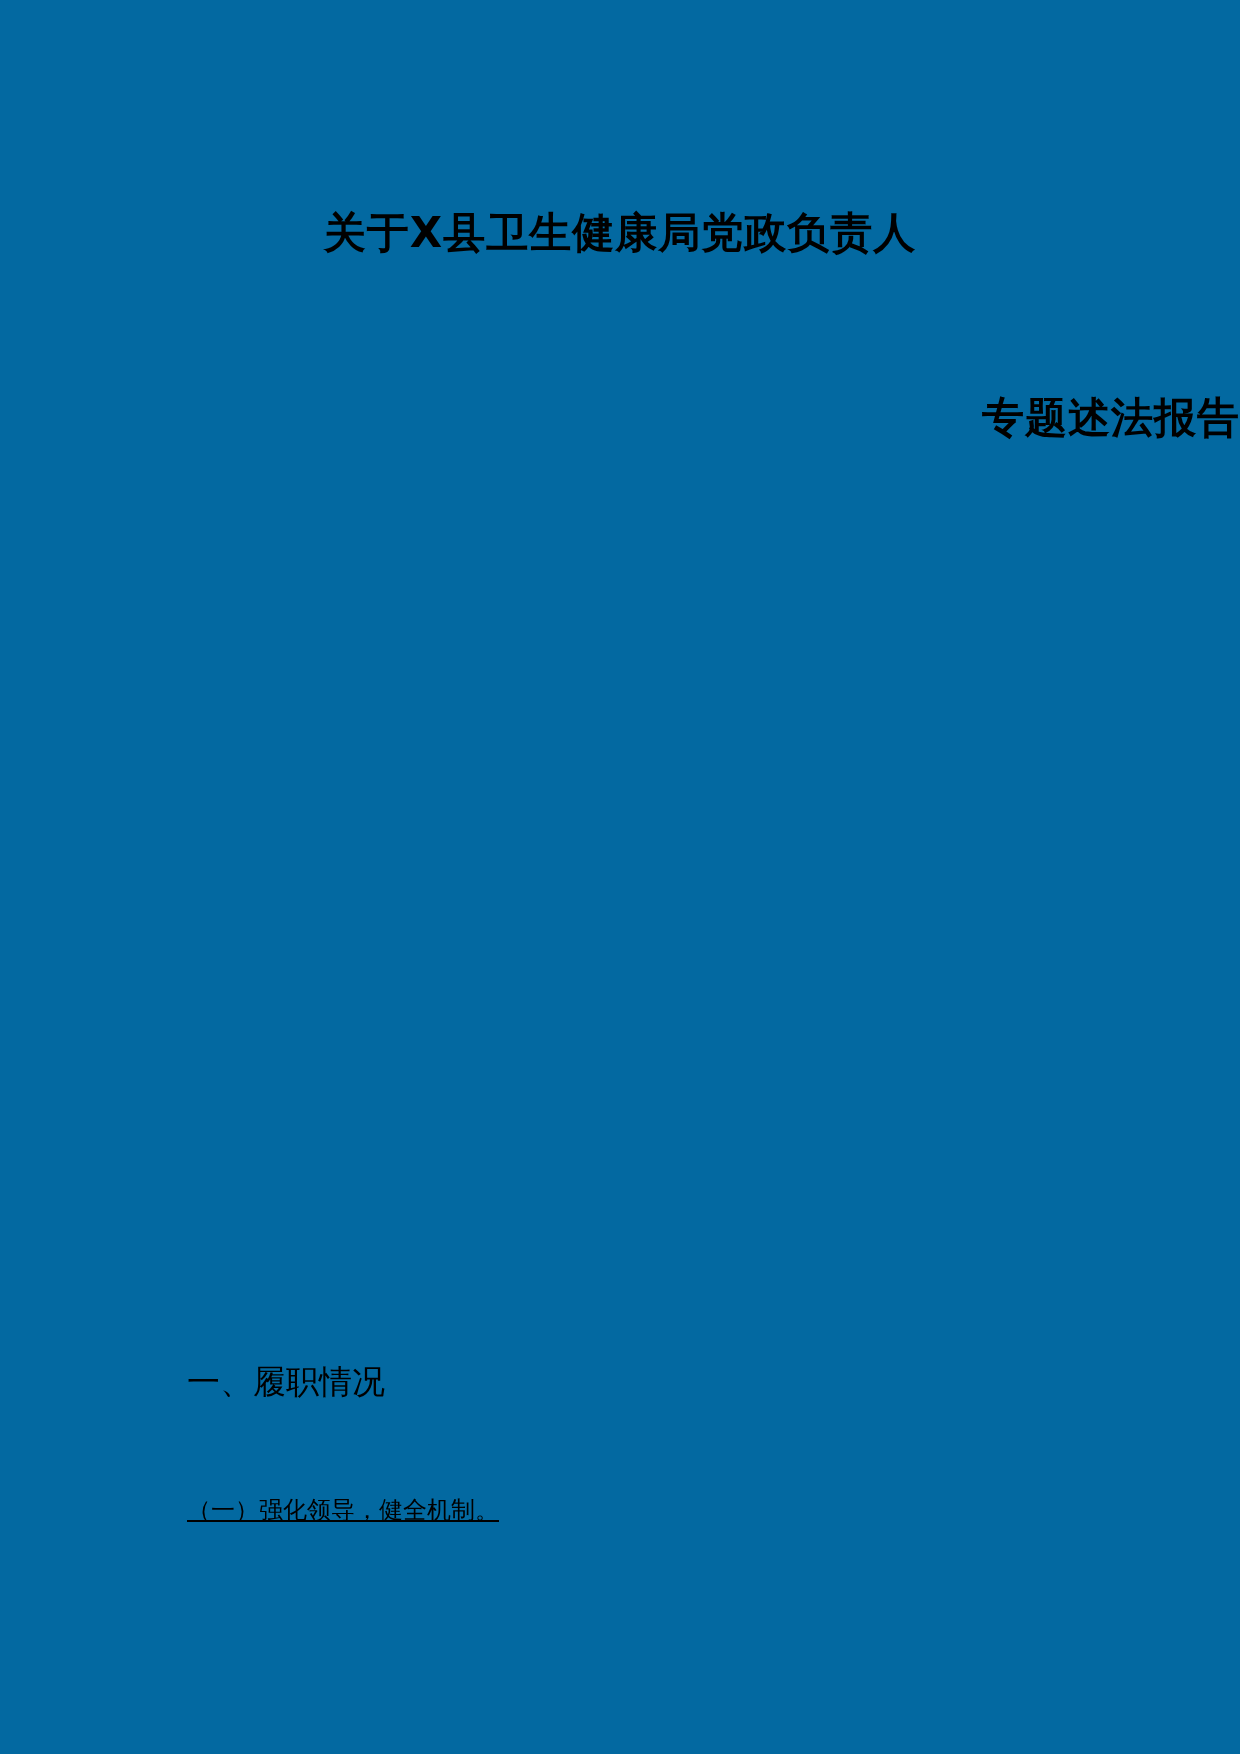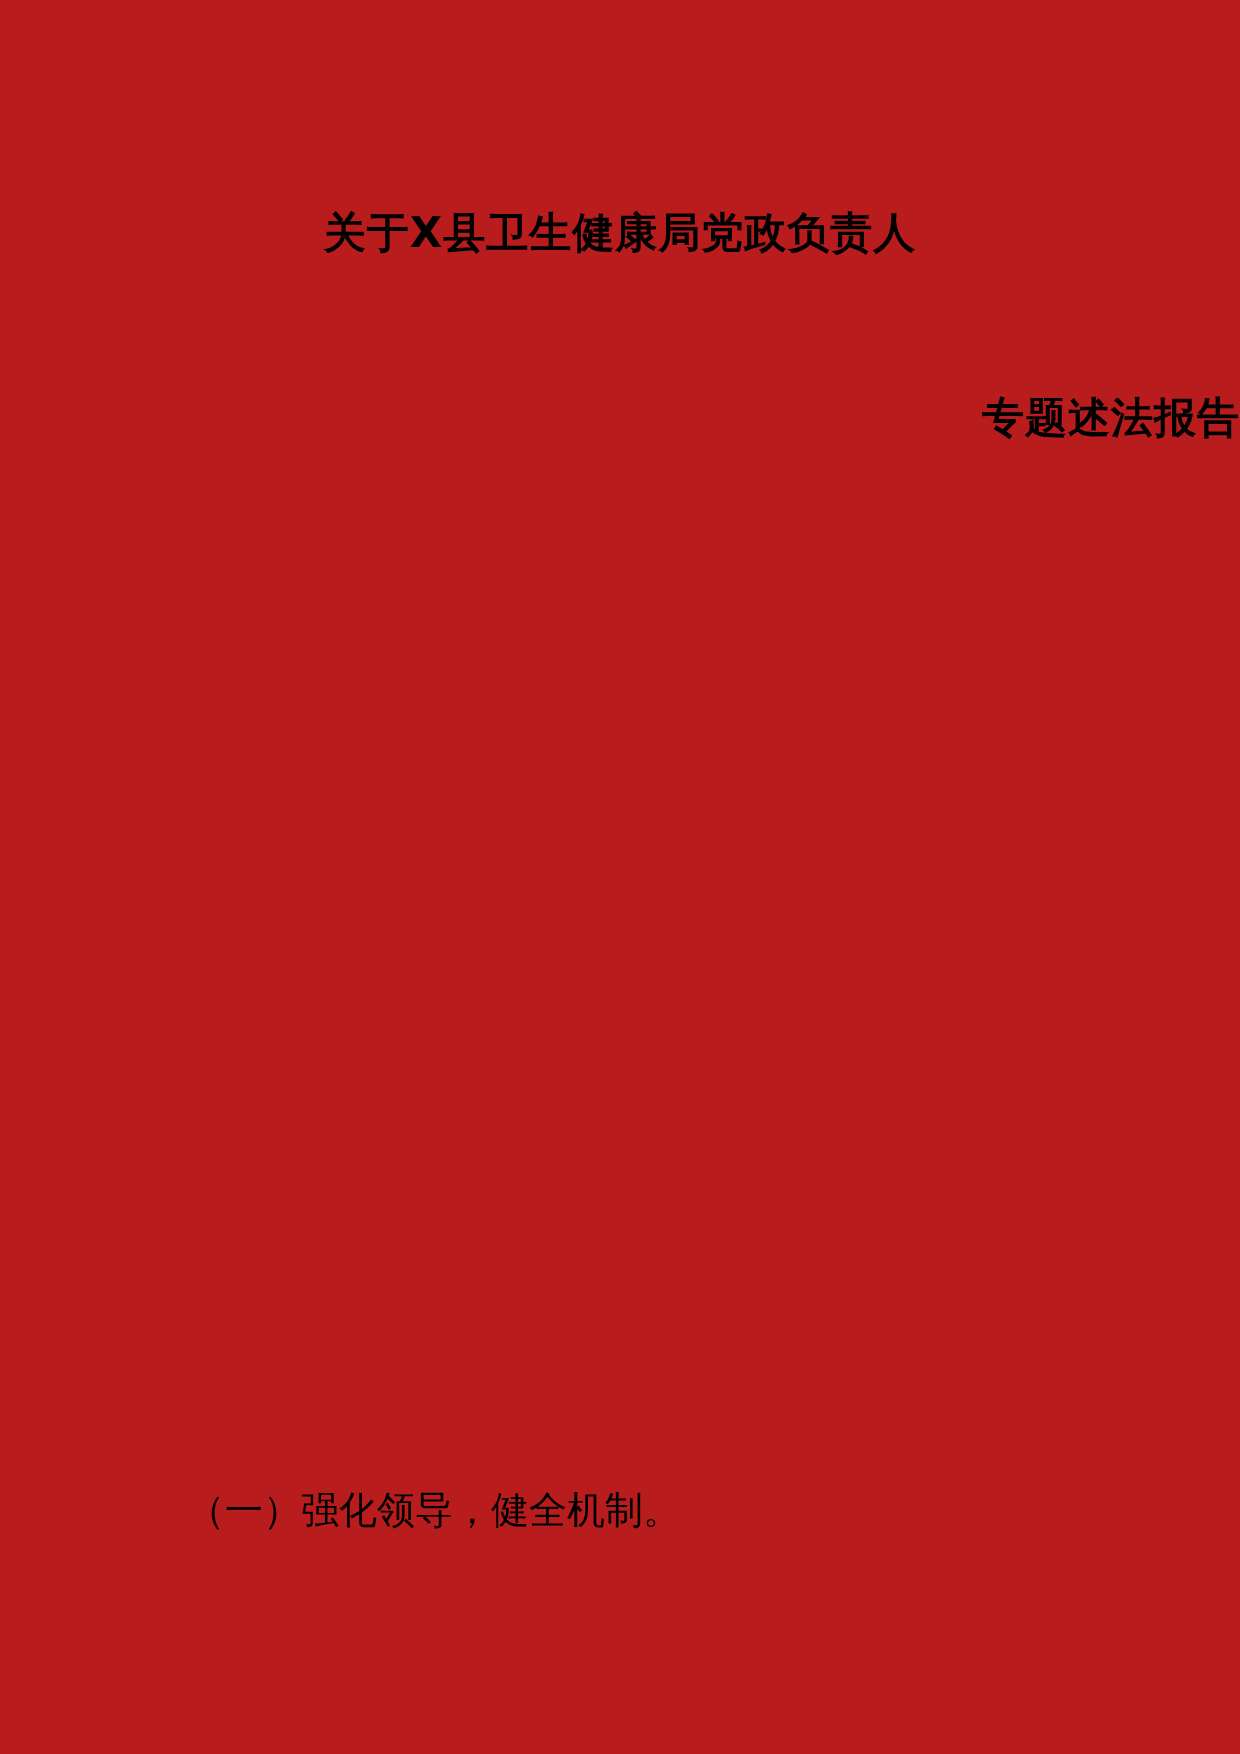--- a/index.html
+++ b/index.html
@@ -13,21 +13,21 @@
     position: relative;
     overflow: hidden;
     font-family: "DejaVu Sans", "Liberation Sans", sans-serif;
     color: #000000;
   }
   .page {
     position: absolute;
     left: 0; top: 0;
     width: 1240px;
     height: 1754px;
-    background: #b91c1c;
+    background: #0369a1;
   }
   .title {
     position: absolute;
     left: 0;
     width: 1240px;
     text-align: center;
     font-weight: bold;
     font-size: 42px;
     line-height: 50px;
     letter-spacing: 1px;
@@ -51,27 +51,29 @@
     left: 187px;
     top: 1357px;
     font-size: 33px;
     line-height: 50px;
     white-space: nowrap;
   }
   .heading-2 {
     position: absolute;
     left: 187px;
     top: 1485px;
-    font-size: 38px;
+    font-size: 24px;
     line-height: 50px;
     white-space: nowrap;
+    text-decoration: underline;
   }
 </style>
 </head>
 <body>
 
 <div class="page">
   <div class="title title-1">关于X县卫生健康局党政负责人</div>
   <div class="title title-2">专题述法报告</div>
 
 
+  <div class="heading-1">一、履职情况</div>
   <div class="heading-2">（一）强化领导，健全机制。</div>
 </div>
 
 </body></html>

